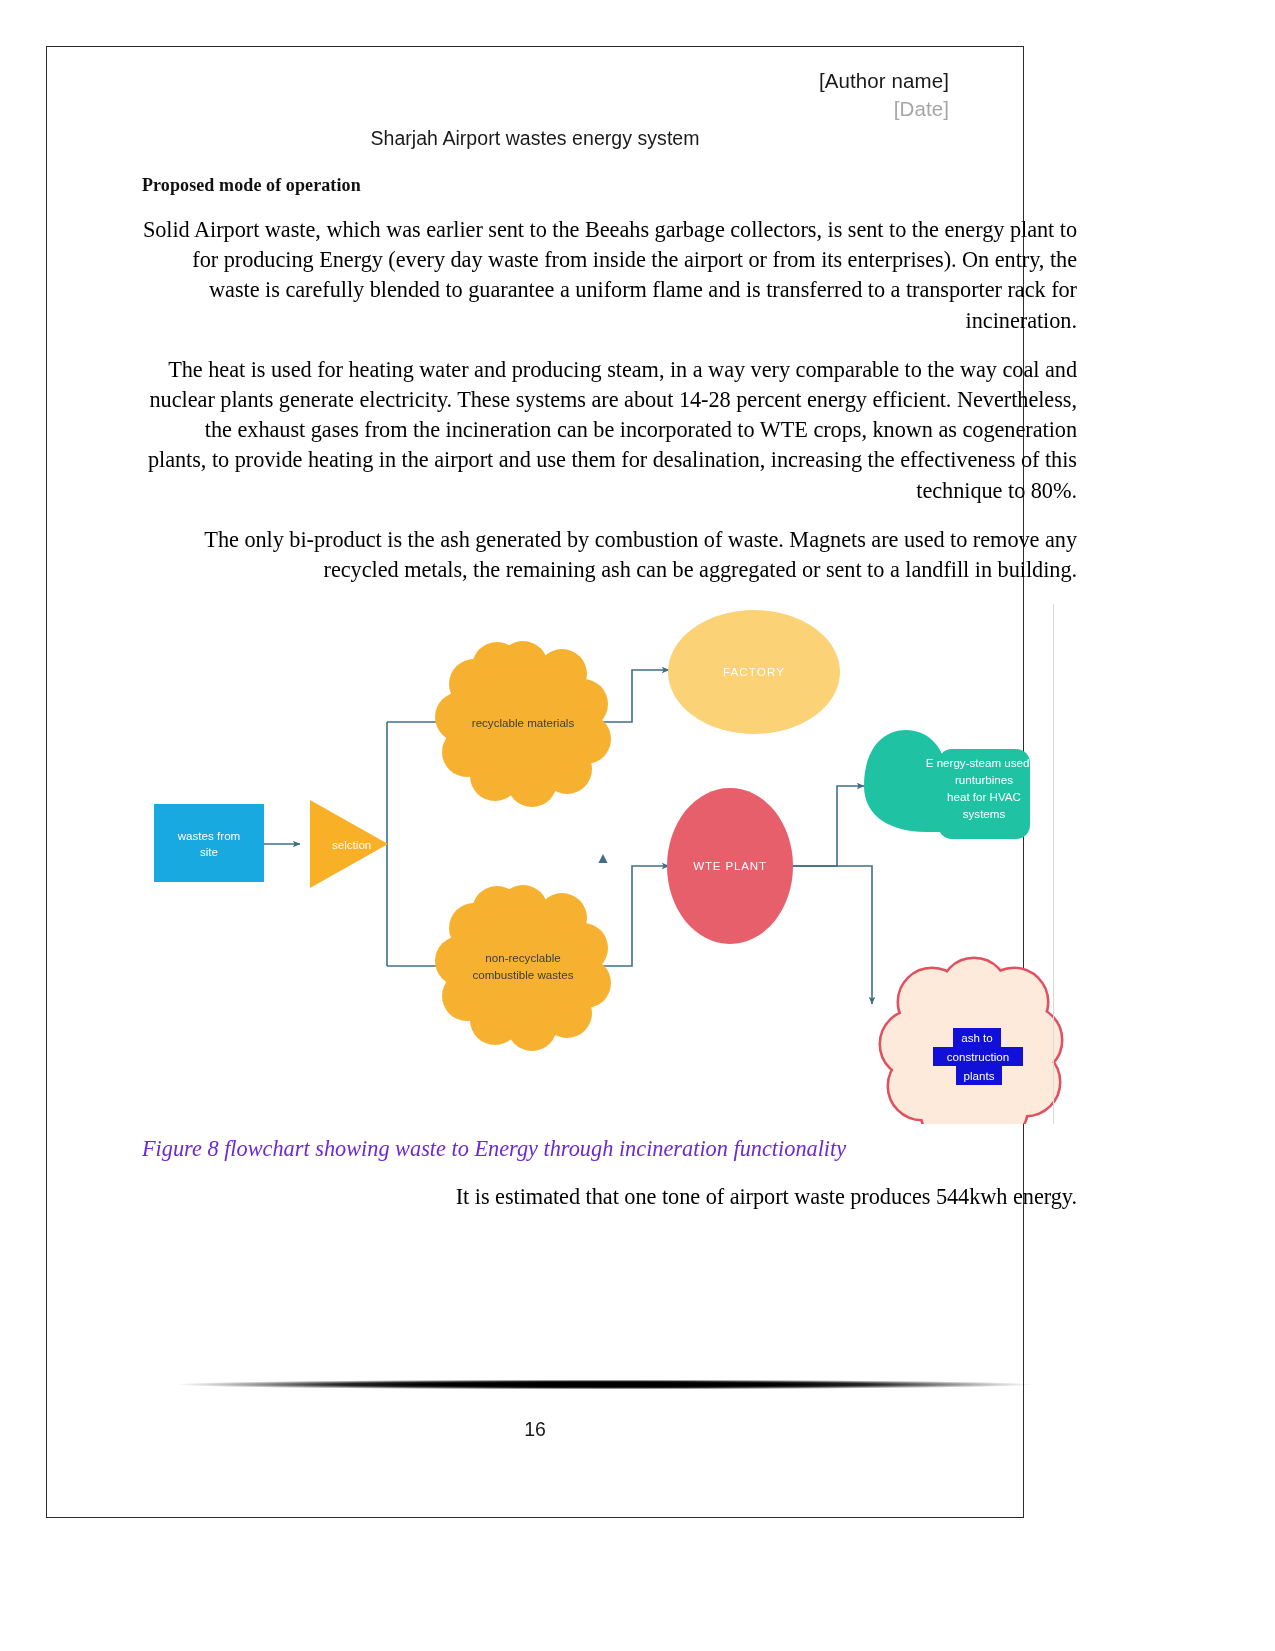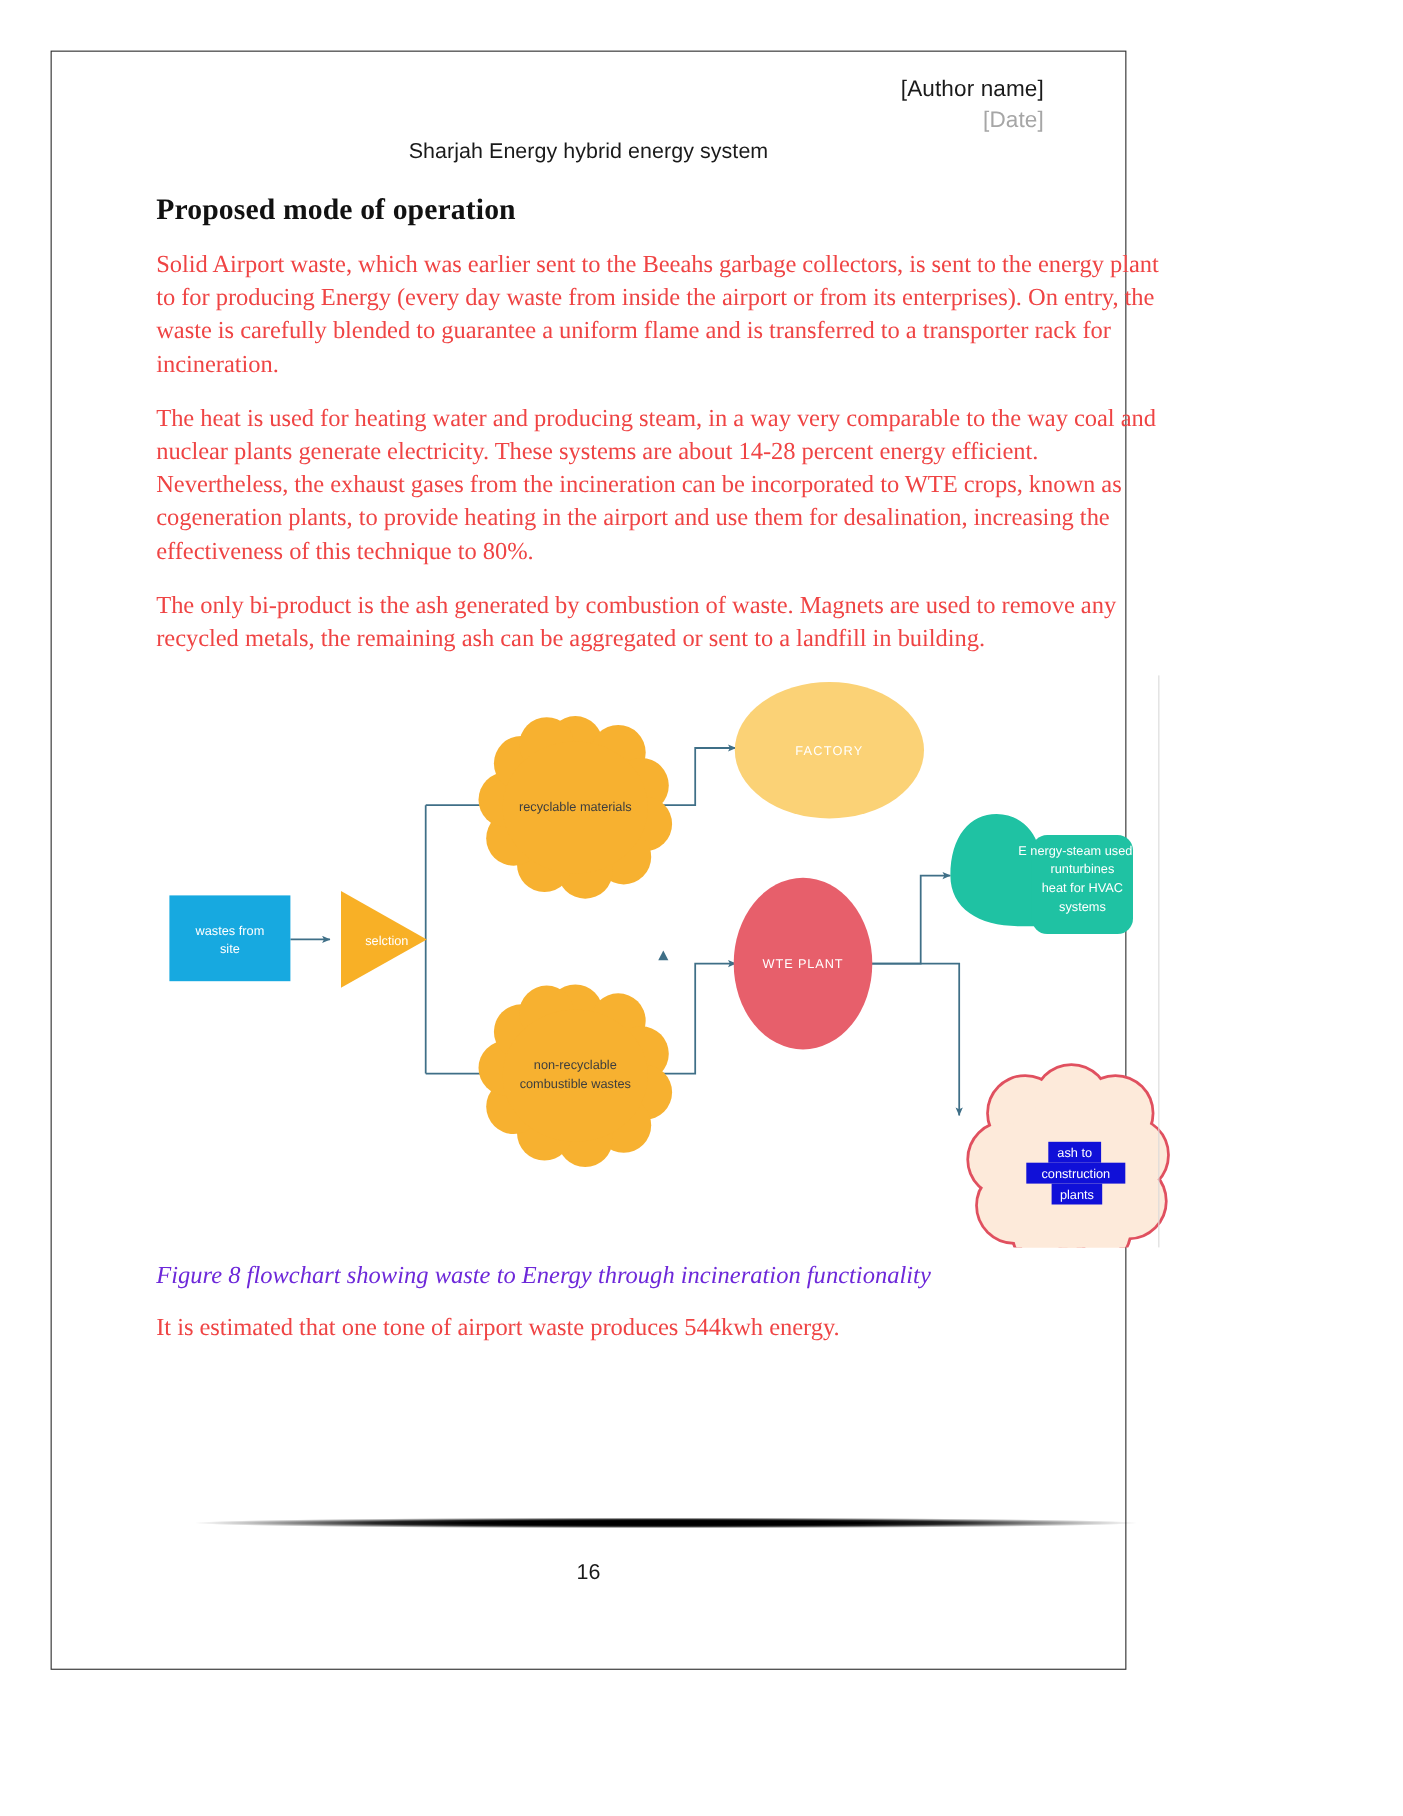--- a/index.html
+++ b/index.html
@@ -63,32 +63,32 @@
   #col {
     position: absolute;
     left: 95px;
     top: 128px;
     width: 935px;
   }
 
   h1.section {
     font-family: "Liberation Serif", serif;
     font-weight: bold;
-    font-size: 27px;
+    font-size: 18px;
     color: #111;
     margin: 0 0 19px 0;
     letter-spacing: .1px;
   }
 
   p.para {
     font-size: 22.3px;
     line-height: 1.355;
-    color: #ef4444;
-    margin: 0 16px 19px 0;
-    text-align: left;
+    color: #000000;
+    margin: 0 0 19px 0;
+    text-align: right;
     letter-spacing: -.05px;
   }
 
   p.caption {
     font-size: 22.3px;
     line-height: 1.35;
     color: #6d28d9;
     font-style: italic;
     margin: 0 0 18px 0;
   }
@@ -148,21 +148,21 @@
 </head>
 <body>
 
 <div id="page">
 
   <div class="hdr-right">
     <div class="hdr-author">[Author name]</div>
     <div class="hdr-date">[Date]</div>
   </div>
 
-  <div class="hdr-center">Sharjah Energy hybrid energy system</div>
+  <div class="hdr-center">Sharjah Airport wastes energy system</div>
 
   <div id="col">
 
     <h1 class="section">Proposed mode of operation</h1>
 
     <p class="para">Solid Airport waste, which was earlier sent to the Beeahs garbage collectors, is sent to the energy plant to for producing Energy (every day waste from inside the airport or from its enterprises). On entry, the waste is carefully blended to guarantee a uniform flame and is transferred to a transporter rack for incineration.</p>
     <p class="para">The heat is used for heating water and producing steam, in a way very comparable to the way coal and nuclear plants generate electricity. These systems are about 14-28 percent energy efficient. Nevertheless, the exhaust gases from the incineration can be incorporated to WTE crops, known as cogeneration plants, to provide heating in the airport and use them for desalination, increasing the effectiveness of this technique to 80%.</p>
     <p class="para">The only bi-product is the ash generated by combustion of waste. Magnets are used to remove any recycled metals, the remaining ash can be aggregated or sent to a landfill in building.</p>
 
     <div id="figure">

